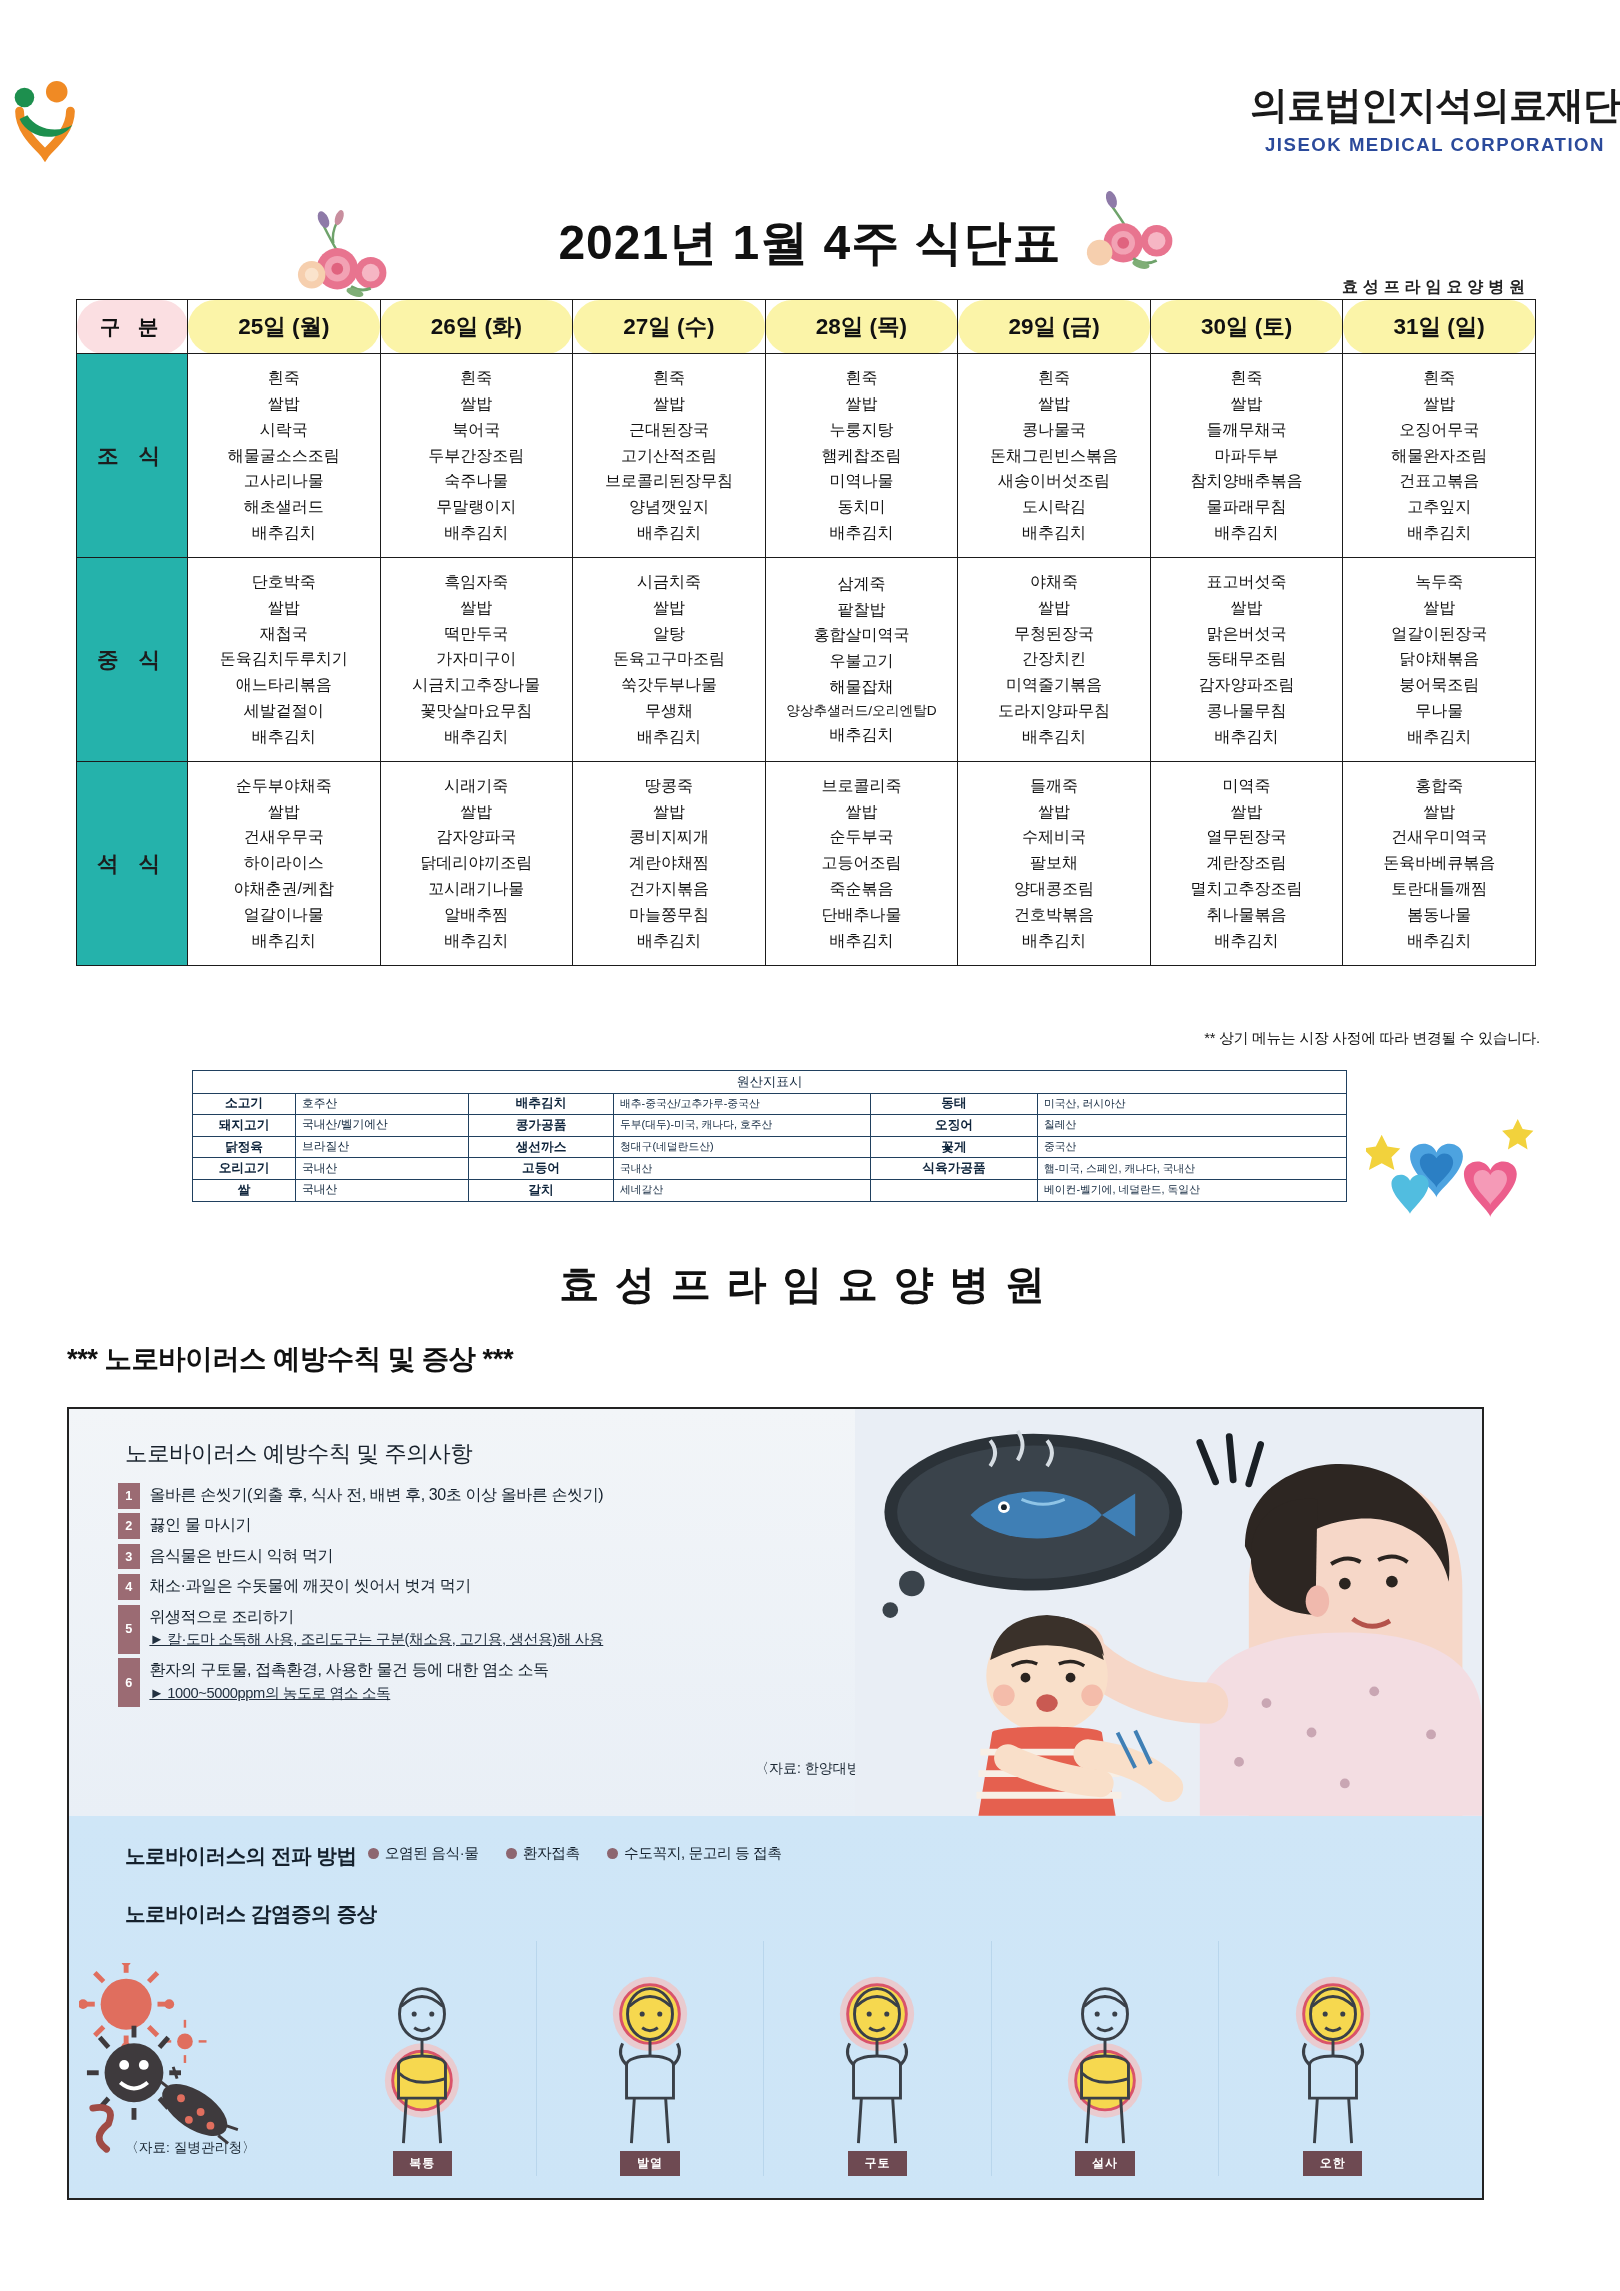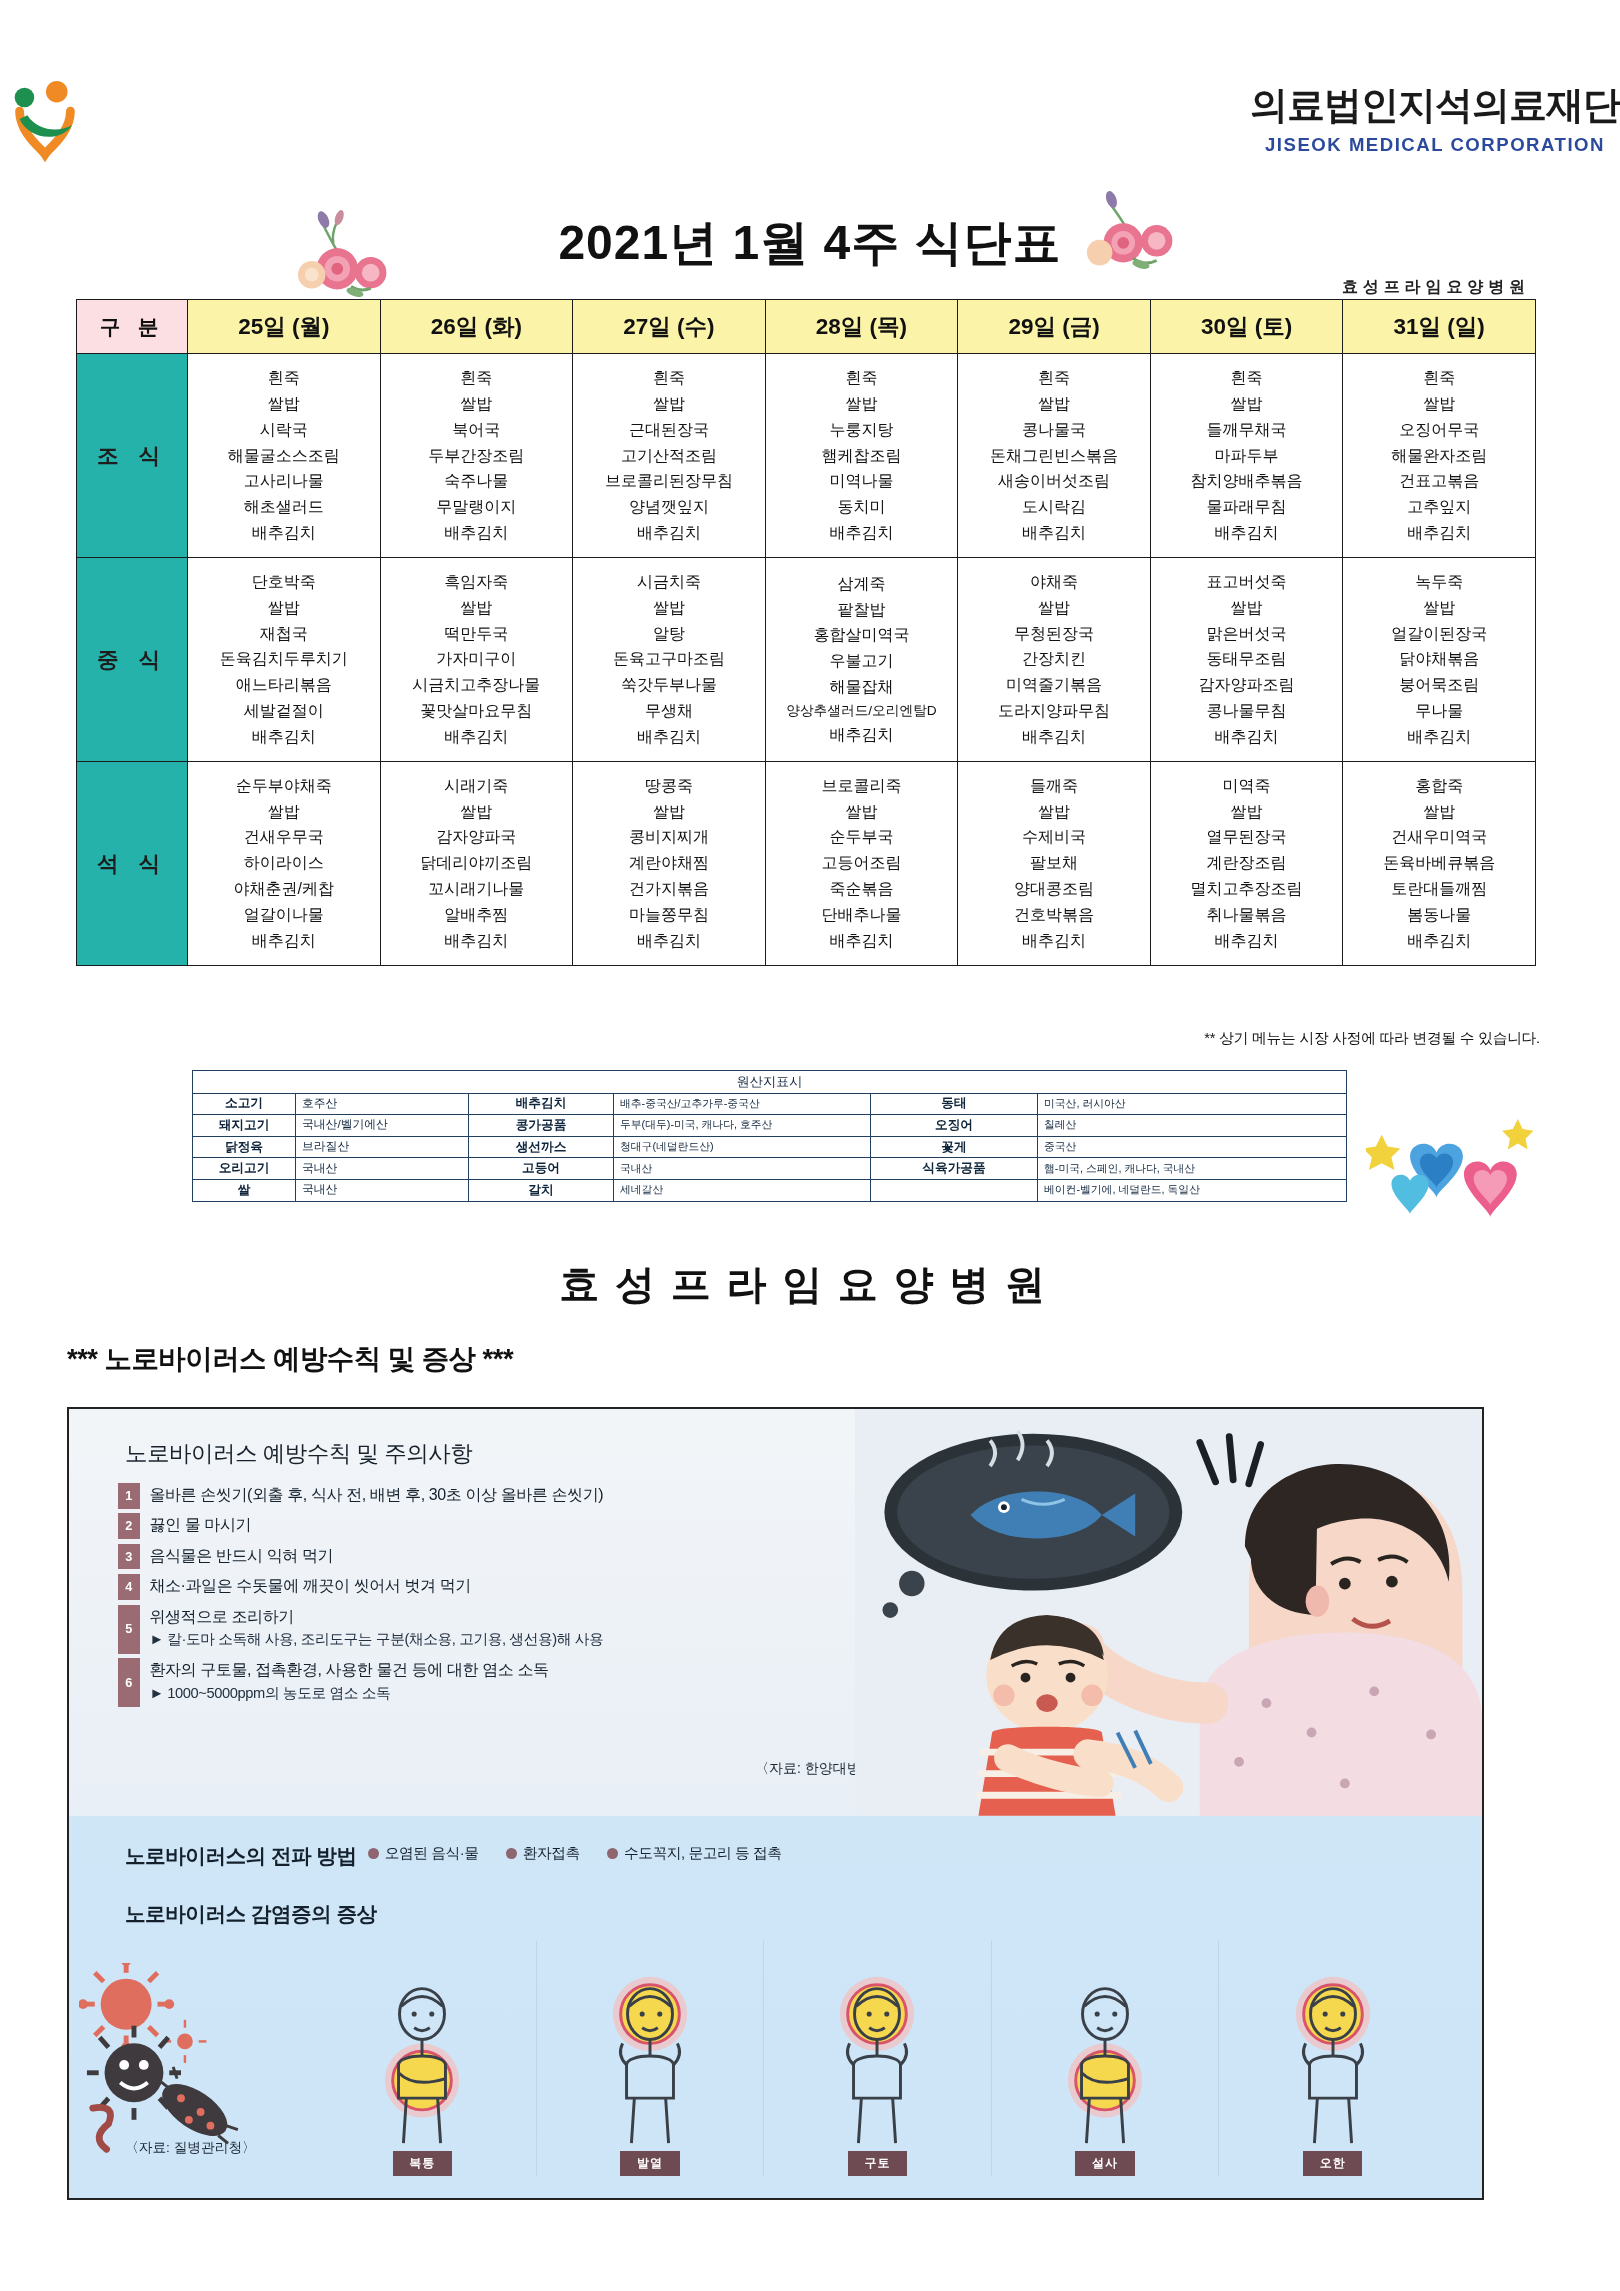--- a/index.html
+++ b/index.html
@@ -50,20 +50,21 @@
     border:1.6px solid #1b1b1b;
     text-align:center;
     vertical-align:middle;
   }
   .menu-table thead th{
     height:51px;
     background:#fbf4a8;
     font-size:22.5px;
     font-weight:bold;
     letter-spacing:0px;
+    border-radius:27px;
   }
   .menu-table thead th.gubun{
     background:#fbdfe2;
     font-size:20.6px;
     letter-spacing:5.9px;
     width:108px;
   }
   td.meal-label{
     background:#25b2ab;
     font-size:21.6px;font-weight:bold;letter-spacing:6.9px;color:#1d1d1d;
@@ -141,21 +142,21 @@
   .rule-list{position:absolute;left:49px;top:74px;}
   .rule{display:flex;align-items:flex-start;margin-bottom:4.9px;}
   .rule-num{
     width:21.6px;height:25.5px;flex:0 0 auto;
     background:#9b6b73;color:#fff;font-size:12.7px;font-weight:bold;
     display:flex;align-items:center;justify-content:center;
     margin-right:9.8px;
   }
   .rule-num.tall{height:49px;}
   .rule-body{font-size:16px;line-height:1.45;color:#14202c;letter-spacing:-0.4px;}
-  .rule-sub{font-size:14.7px;color:#223040;margin-top:2px;letter-spacing:-0.4px;}
+  .rule-sub{font-size:14.7px;color:#223040;margin-top:2px;letter-spacing:-0.4px;text-decoration:underline;}
   .source-right{
     position:absolute;left:686px;top:351px;
     font-size:14px;color:#1b2733;
   }
 
   .poster-bottom{
     position:relative;height:382px;
     background:linear-gradient(180deg,#cfe6f7 0%,#cde5f7 100%);
   }
   .spread-head{

